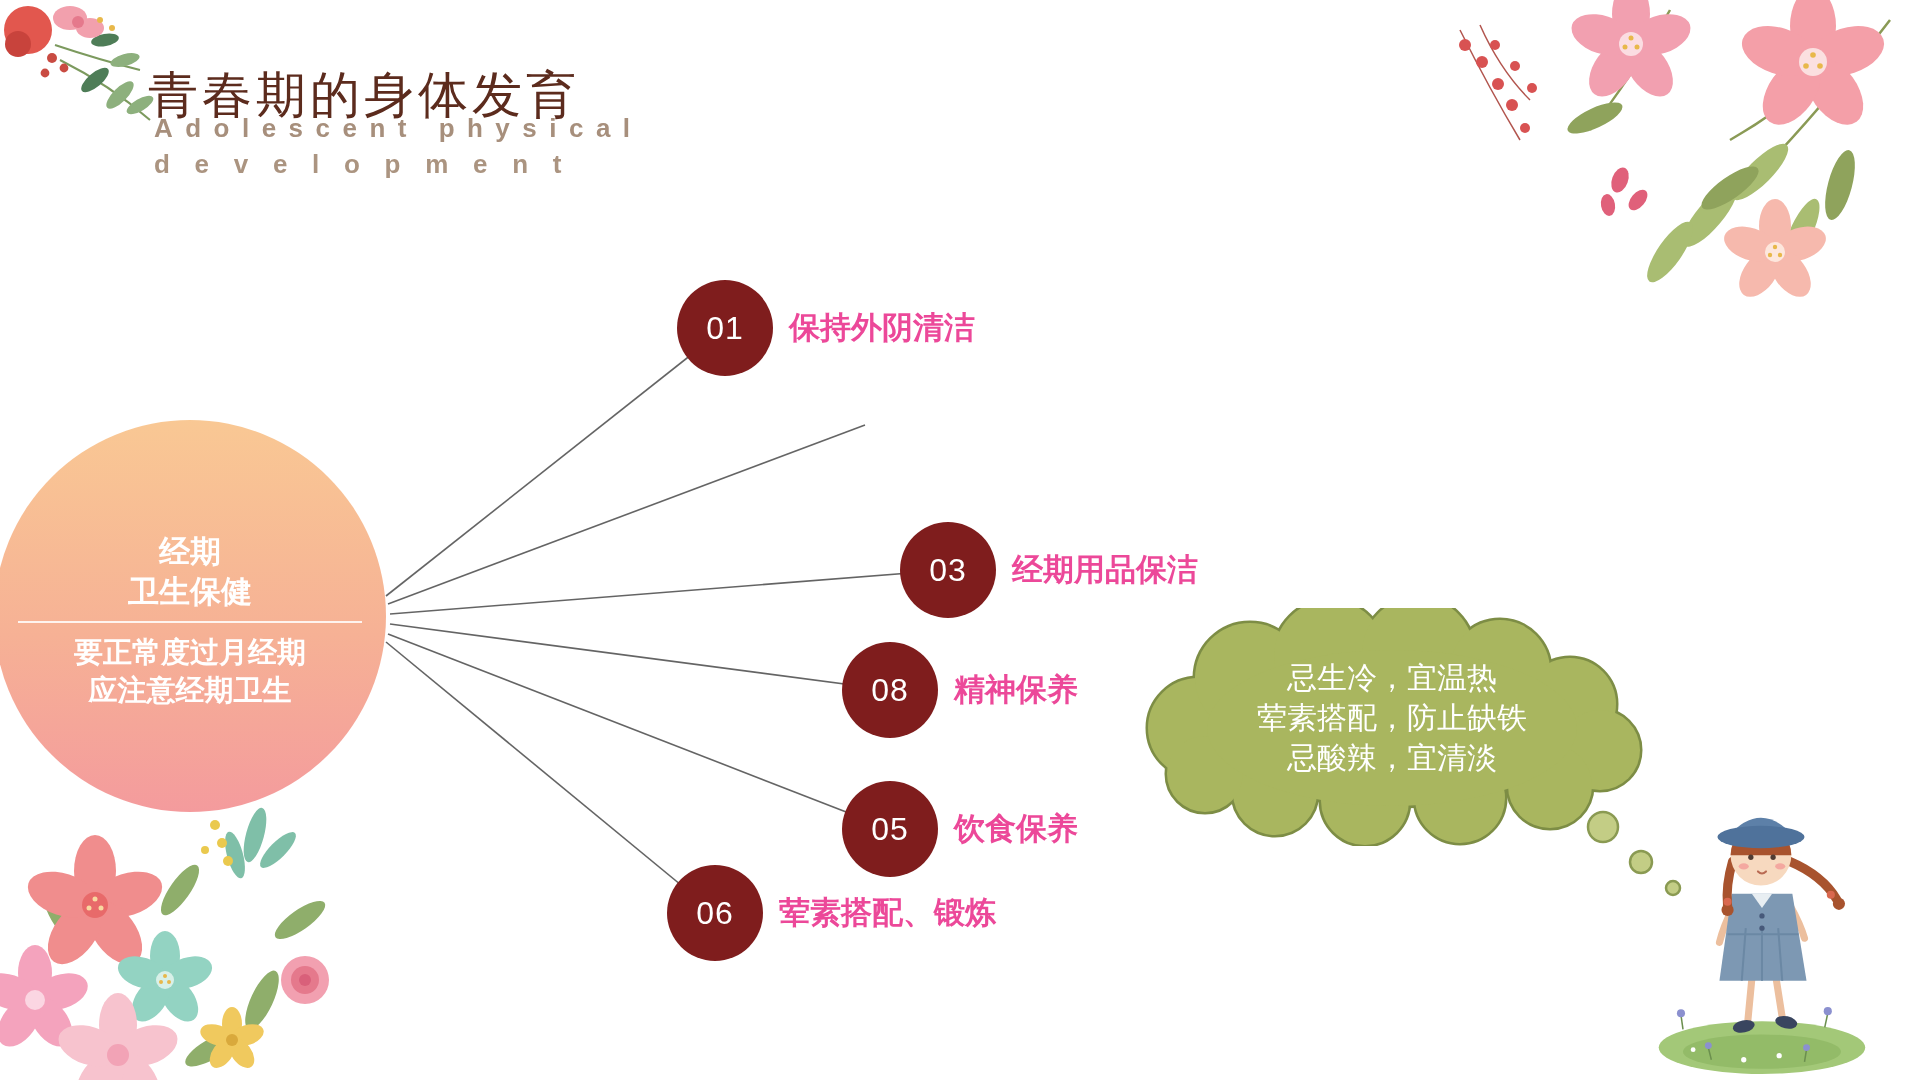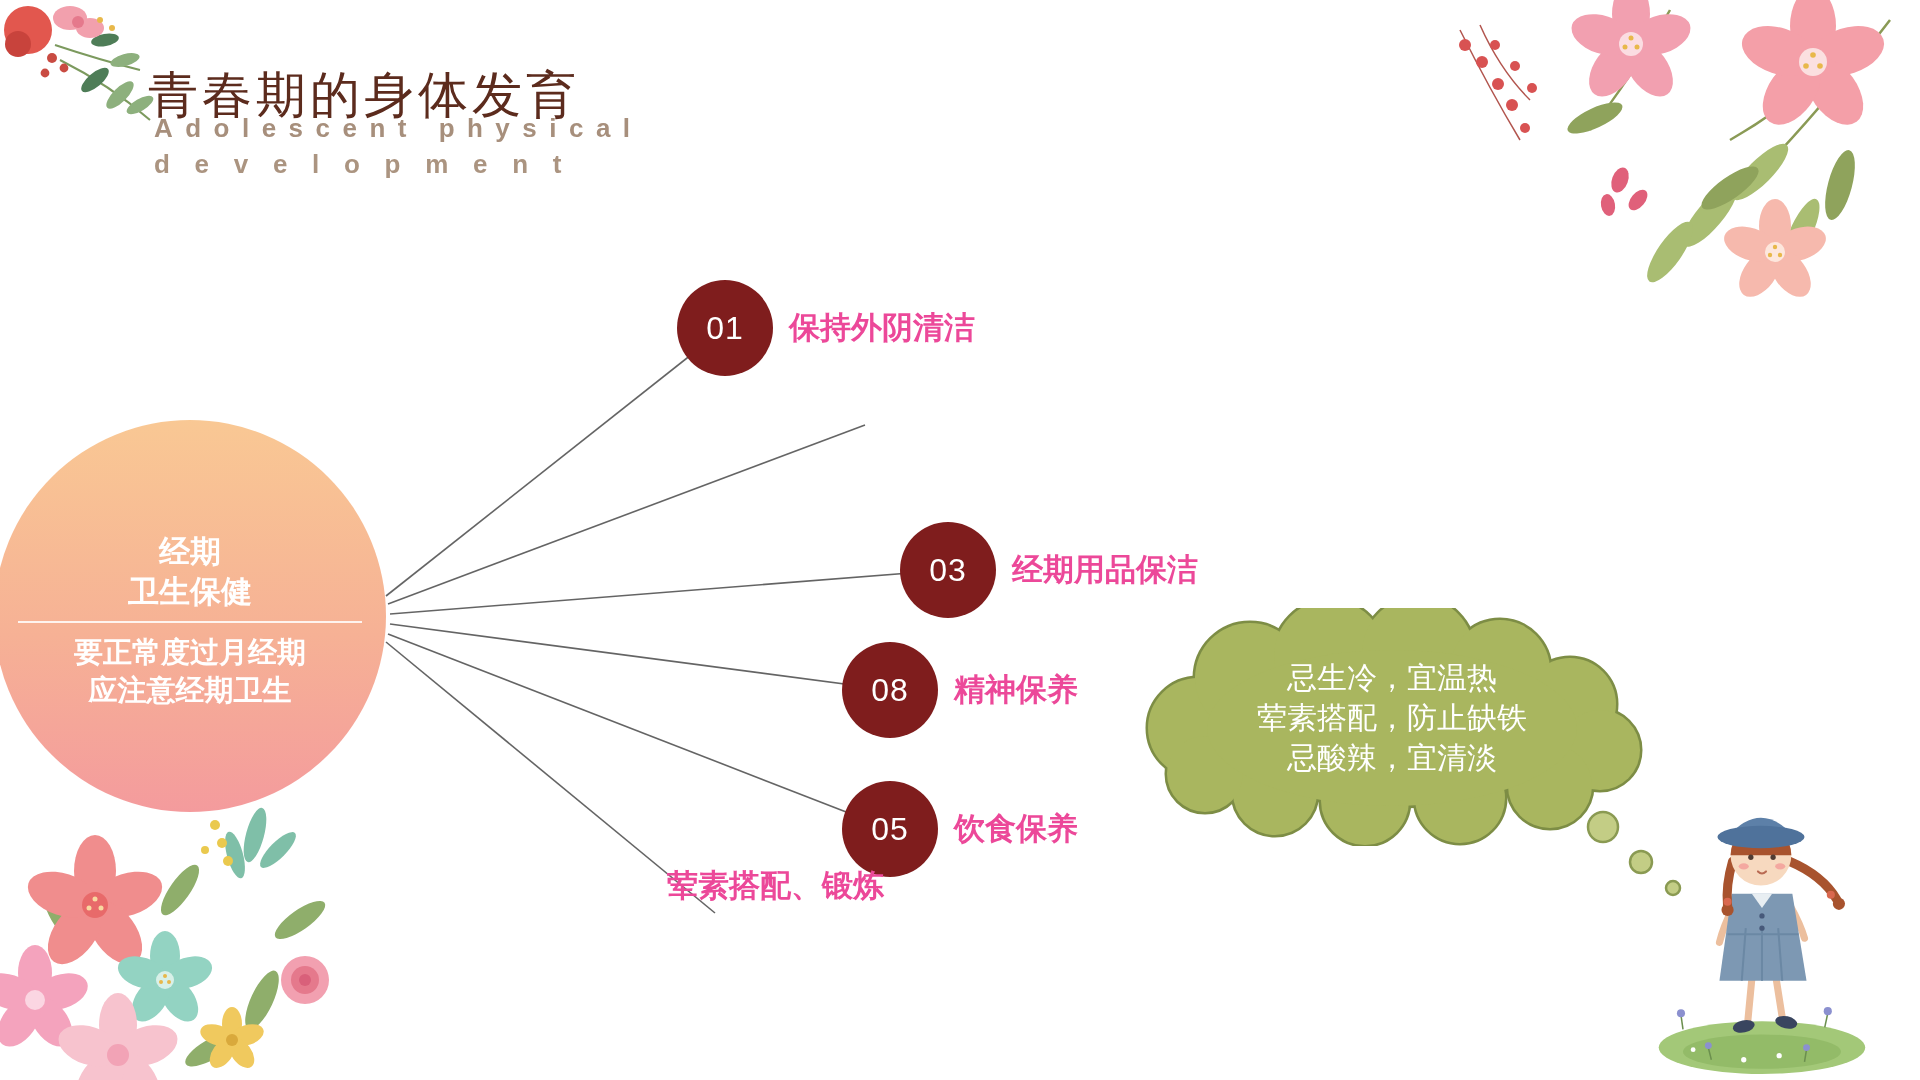--- a/index.html
+++ b/index.html
@@ -98,20 +98,21 @@
   </div>
   <div class="step step4">
     <div class="step-num">08</div>
     <div class="step-label">精神保养</div>
   </div>
   <div class="step step5">
     <div class="step-num">05</div>
     <div class="step-label">饮食保养</div>
   </div>
   <div class="step step6">
+    <div class="step-num">06</div>
     <div class="step-label">荤素搭配、锻炼</div>
   </div>
 
   <div class="cloud">
     <svg width="528" height="238" viewBox="0 0 528 238">
       <g fill="#a9b65f" stroke="#7d8d45" stroke-width="5">
         <circle cx="70" cy="120" r="50"></circle>
           <circle cx="122" cy="70" r="55"></circle>
         <circle cx="202" cy="48" r="56"></circle>
           <circle cx="290" cy="45" r="56"></circle>

